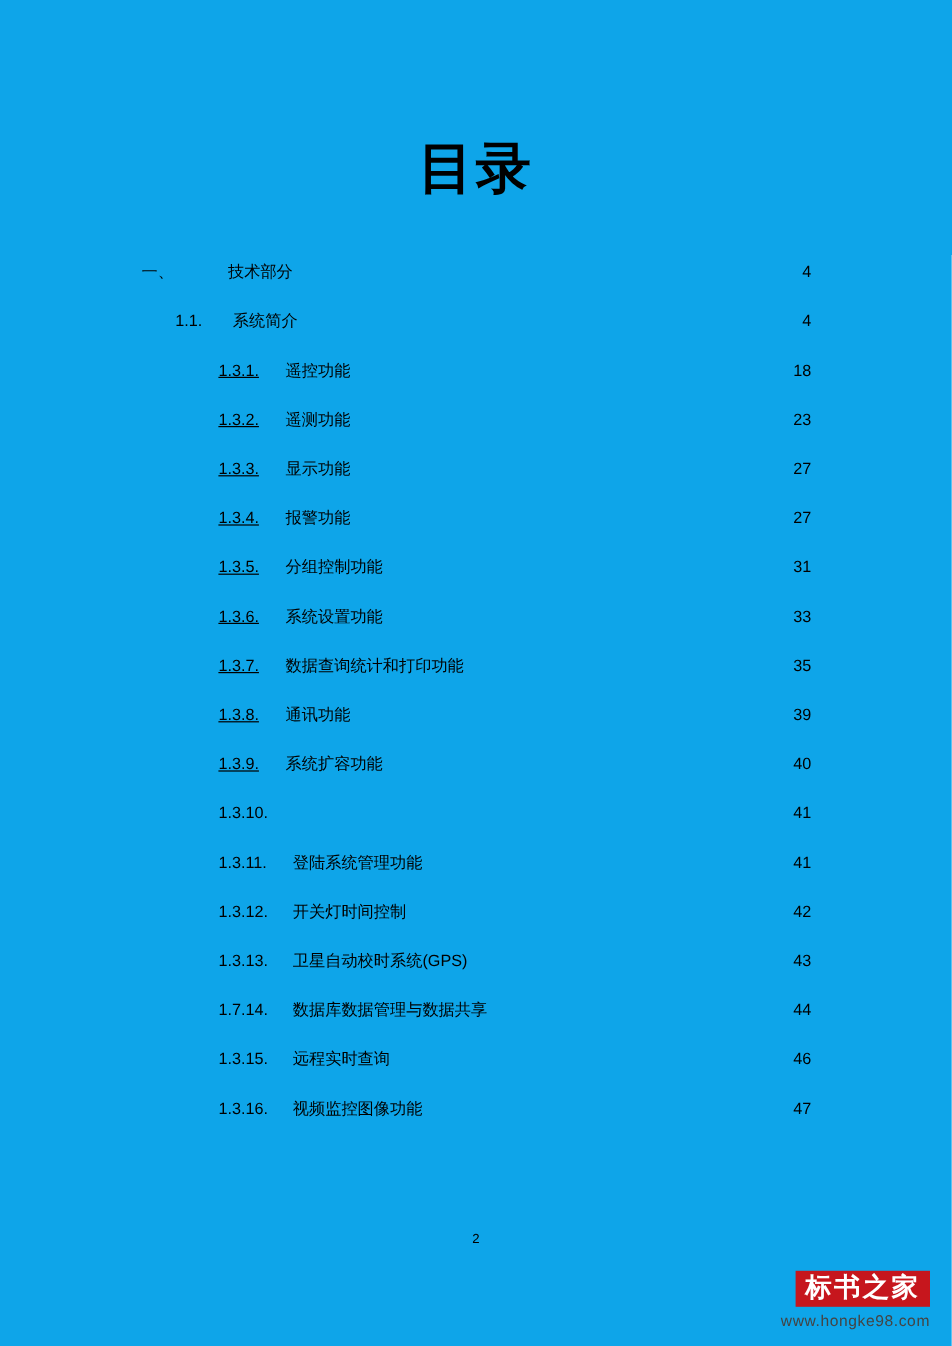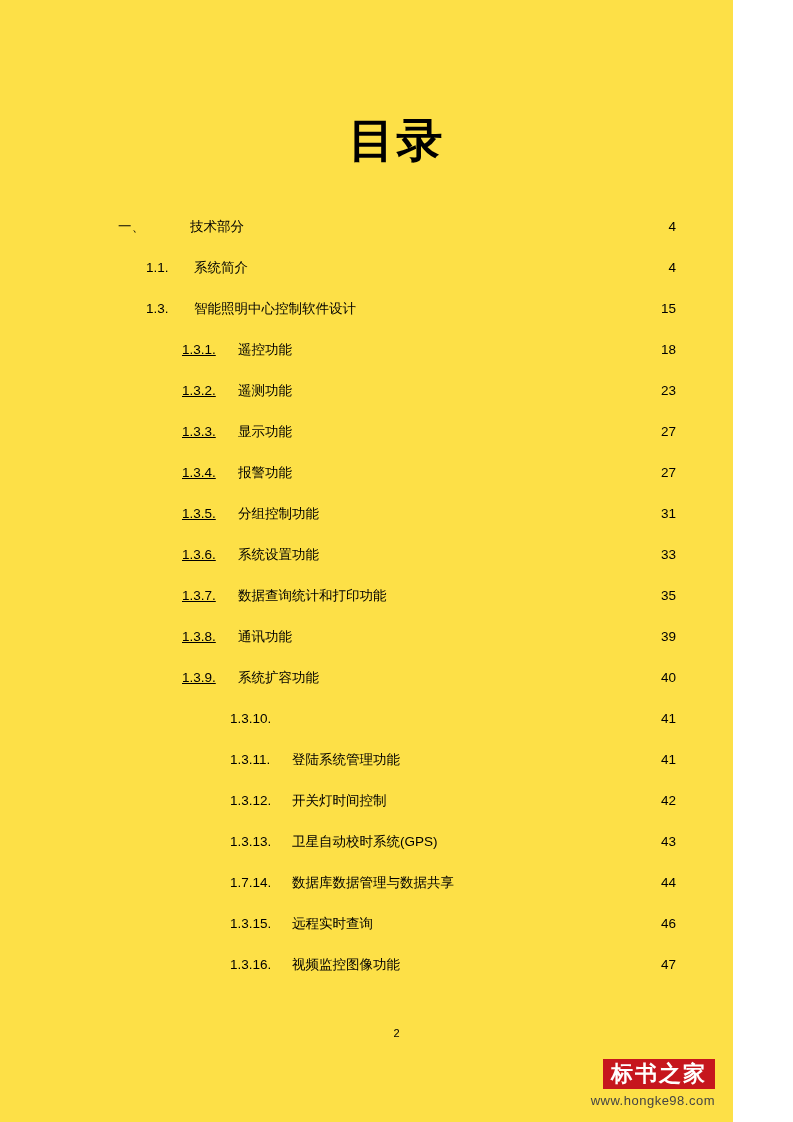--- a/index.html
+++ b/index.html
@@ -11,23 +11,23 @@
     width: 793px;
     height: 1122px;
     position: relative;
     font-family: "Liberation Sans", sans-serif;
     color: #000;
     overflow: hidden;
   }
   .page {
     position: absolute;
     top: 0; left: 0;
-    width: 733px;
+    width: 793px;
     height: 1122px;
-    background: #fde047;
+    background: #0ea5e9;
   }
   .doc-title {
     position: absolute;
     top: 110px;
     left: 0;
     width: 793px;
     text-align: center;
     font-size: 46px;
     font-weight: bold;
     letter-spacing: 2px;
@@ -82,21 +82,21 @@
   }
 
   
   .lvl1 { padding-left: 0px; font-size: 13.5px; }
   .lvl1 .num { width: 70px; }
   .lvl2 { padding-left: 28px; font-size: 13.5px; }
   .lvl2 .num { width: 46px; }
   .lvl3 { padding-left: 64px; font-size: 13.5px; }
   .lvl3 .num { width: 54px; text-decoration: underline; }
   .lvl3b { padding-left: 64px; font-size: 13.5px; }
-  .lvl3b .num { width: 60px; margin-left: 48px; }
+  .lvl3b .num { width: 60px; }
 
   .page-number {
     position: absolute;
     top: 1027px;
     left: 0;
     width: 793px;
     text-align: center;
     font-size: 11px;
     color: #000;
   }
@@ -141,26 +141,20 @@
         <span class="label">技术部分</span>
         <span class="dots"></span>
         <span class="page-no">4</span>
       </div>
       <div class="toc-row lvl2">
         <span class="num">1.1.</span>
         <span class="label">系统简介</span>
         <span class="dots"></span>
         <span class="page-no">4</span>
       </div>
-      <div class="toc-row lvl2">
-        <span class="num">1.3.</span>
-        <span class="label">智能照明中心控制软件设计</span>
-        <span class="dots"></span>
-        <span class="page-no">15</span>
-      </div>
       <div class="toc-row lvl3">
         <span class="num">1.3.1.</span>
         <span class="label">遥控功能</span>
         <span class="dots"></span>
         <span class="page-no">18</span>
       </div>
       <div class="toc-row lvl3">
         <span class="num">1.3.2.</span>
         <span class="label">遥测功能</span>
         <span class="dots"></span>

